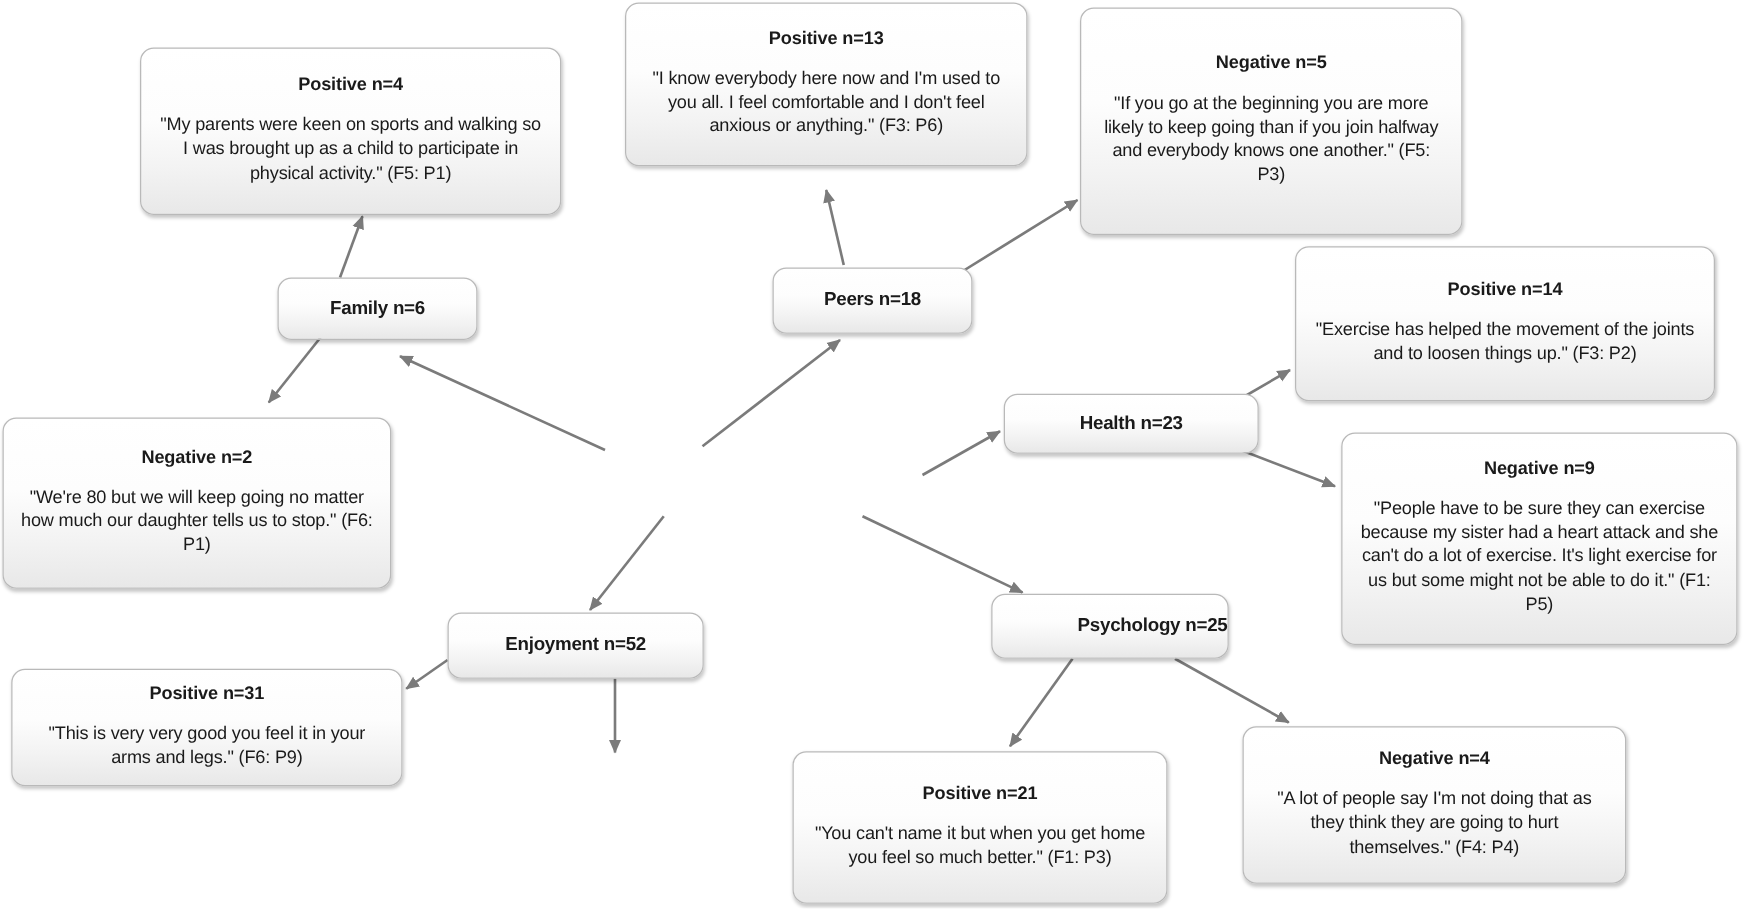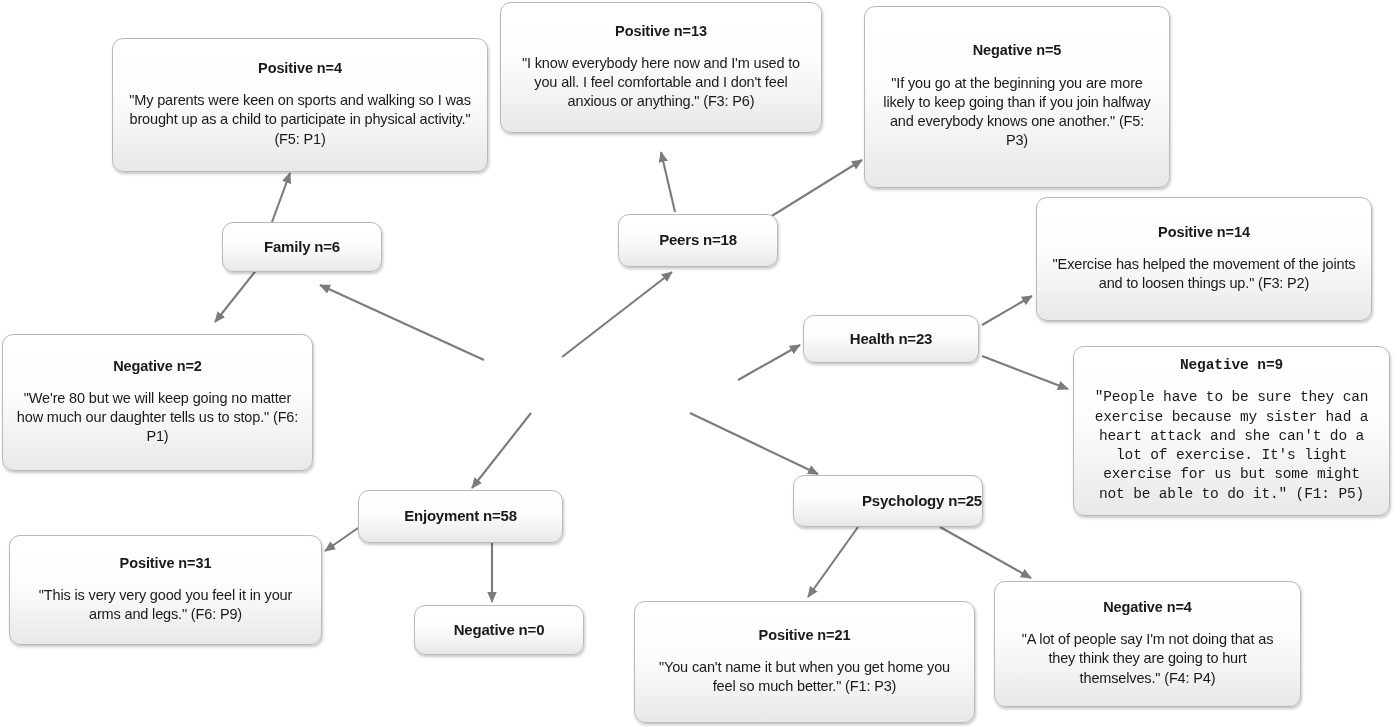--- a/index.html
+++ b/index.html
@@ -112,33 +112,33 @@
 
 
   <div class="node category" style="left:222px; top:222px; width:160px; height:50px;">
     <span class="node-title">Family n=6</span>
   </div>
 
   <div class="node category" style="left:618px; top:214px; width:160px; height:53px;">
     <span class="node-title">Peers n=18</span>
   </div>
 
-  <div class="node category" style="left:803px; top:315px; width:176px; height:48px;">
+  <div class="node category" style="left:803px; top:315px; width:204px; height:48px;">
     <span class="node-title">Health n=23</span>
   </div>
 
   <div class="node category" style="left:358px; top:490px; width:205px; height:53px;">
-    <span class="node-title">Enjoyment n=58</span>
+    <span class="node-title">Enjoyment n=52</span>
   </div>
 
   <div class="node category" style="left:793px; top:475px; width:190px; height:52px;align-items:flex-end;">
     <span class="node-title">Psychology n=25</span>
   </div>
 
-  <div class="node quote-box" style="left:112px; top:38px; width:376px; height:134px;">
+  <div class="node quote-box" style="left:112px; top:38px; width:337px; height:134px;">
     <span class="node-title">Positive n=4</span>
     <span class="quote-text">"My parents were keen on sports and walking so I was brought up as a child to participate in physical activity." (F5: P1)</span>
   </div>
 
   <div class="node quote-box" style="left:2px; top:334px; width:311px; height:137px;">
     <span class="node-title">Negative n=2</span>
     <span class="quote-text">"We're 80 but we will keep going no matter how much our daughter tells us to stop." (F6: P1)</span>
   </div>
 
   <div class="node quote-box" style="left:500px; top:2px; width:322px; height:131px;">
@@ -149,35 +149,32 @@
   <div class="node quote-box" style="left:864px; top:6px; width:306px; height:182px;">
     <span class="node-title">Negative n=5</span>
     <span class="quote-text">"If you go at the beginning you are more likely to keep going than if you join halfway and everybody knows one another." (F5: P3)</span>
   </div>
 
   <div class="node quote-box" style="left:1036px; top:178px; width:336px; height:124px;margin-top:19px;">
     <span class="node-title">Positive n=14</span>
     <span class="quote-text">"Exercise has helped the movement of the joints and to loosen things up." (F3: P2)</span>
   </div>
 
-  <div class="node quote-box" style="left:1073px; top:346px; width:317px; height:170px;font-family:Liberation Mono, monospace;">
+  <div class="node quote-box" style="left:1073px; top:346px; width:317px; height:170px;">
     <span class="node-title">Negative n=9</span>
     <span class="quote-text">"People have to be sure they can exercise because my sister had a heart attack and she can't do a lot of exercise. It's light exercise for us but some might not be able to do it." (F1: P5)</span>
   </div>
 
-  <div class="node quote-box" style="left:9px; top:535px; width:313px; height:110px;">
+  <div class="node quote-box" style="left:9px; top:535px; width:313px; height:94px;">
     <span class="node-title">Positive n=31</span>
     <span class="quote-text">"This is very very good you feel it in your arms and legs." (F6: P9)</span>
   </div>
 
-  <div class="node category" style="left:414px; top:605px; width:170px; height:50px;">
-    <span class="node-title">Negative n=0</span>
-  </div>
 
-  <div class="node quote-box" style="left:634px; top:601px; width:341px; height:122px;">
+  <div class="node quote-box" style="left:634px; top:601px; width:300px; height:122px;">
     <span class="node-title">Positive n=21</span>
     <span class="quote-text">"You can't name it but when you get home you feel so much better." (F1: P3)</span>
   </div>
 
   <div class="node quote-box" style="left:994px; top:581px; width:307px; height:126px;">
     <span class="node-title">Negative n=4</span>
     <span class="quote-text">"A lot of people say I'm not doing that as they think they are going to hurt themselves." (F4: P4)</span>
   </div>
 
 </div>

